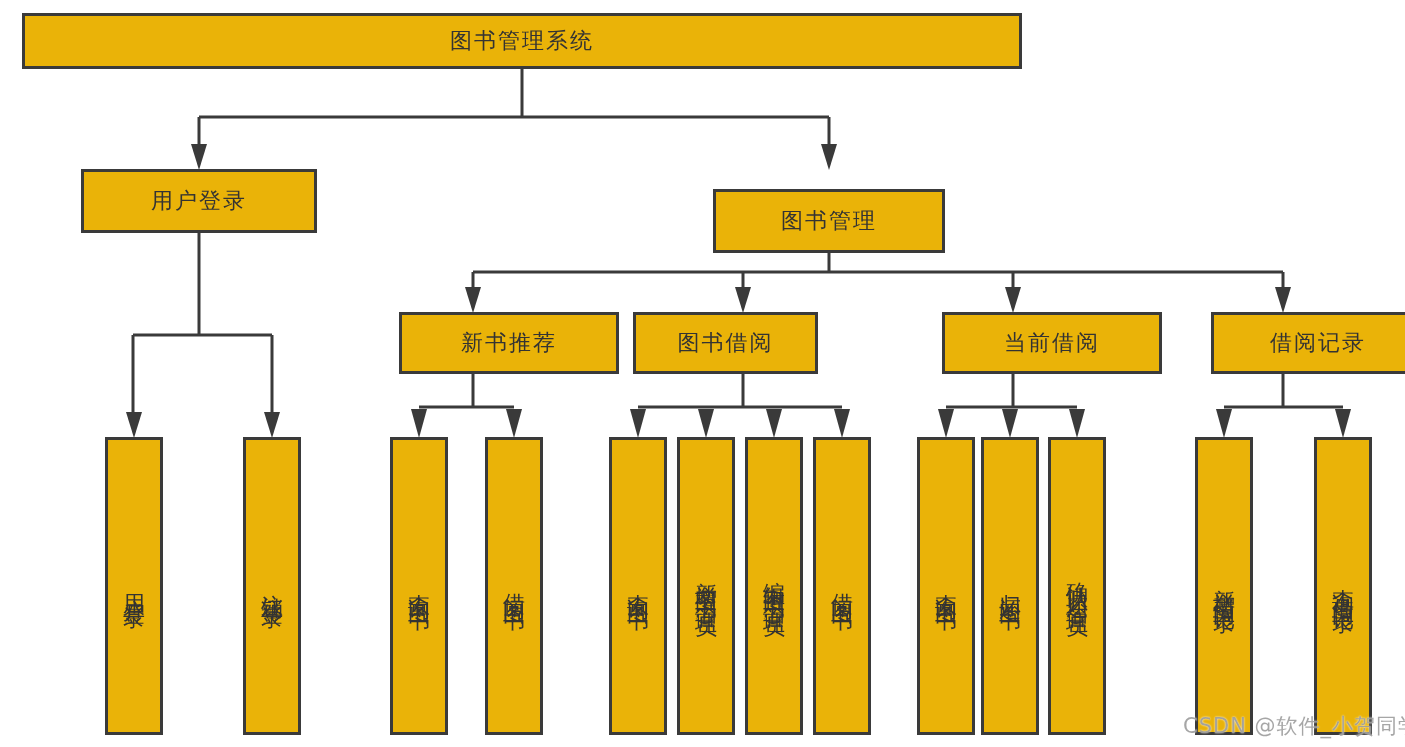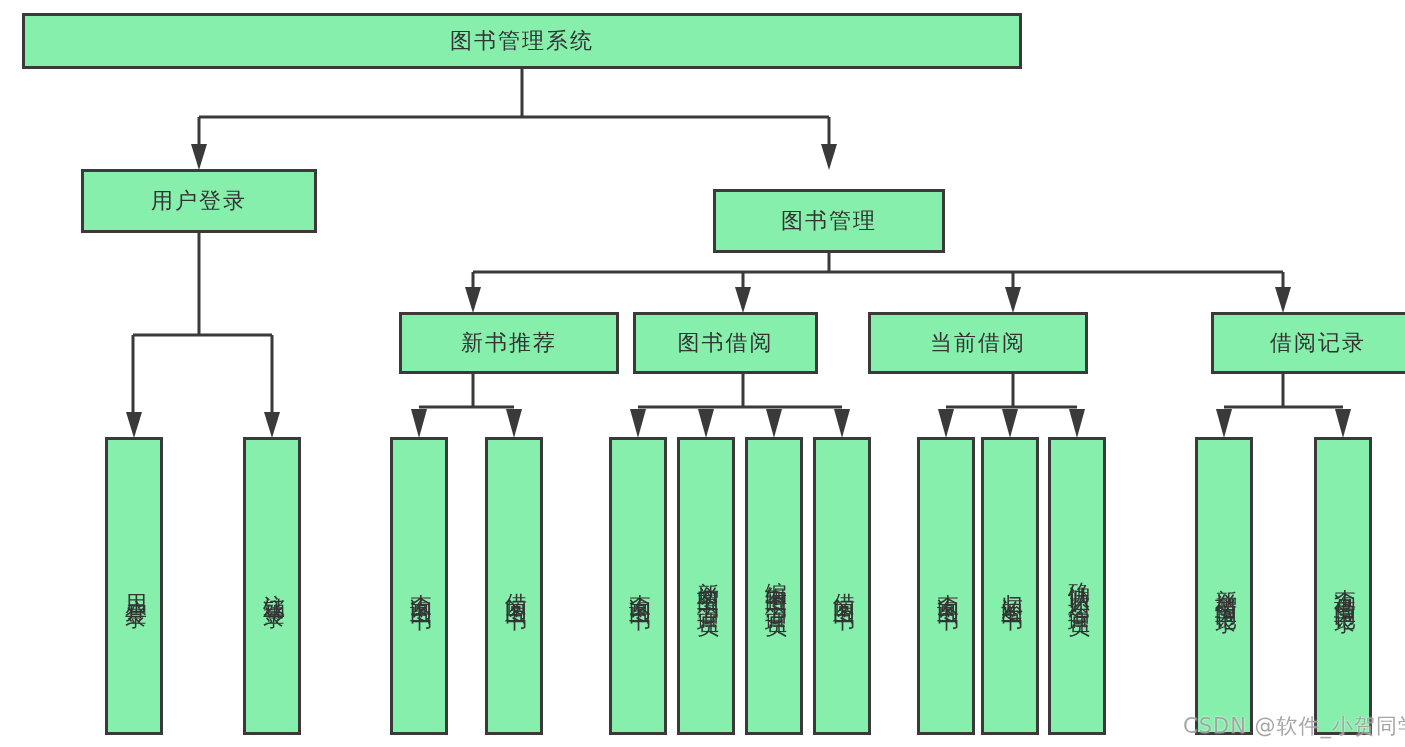--- a/index.html
+++ b/index.html
@@ -18,28 +18,27 @@
     background: #ffffff;
   }
   #connectors {
     position: absolute;
     left: 0; top: 0;
     z-index: 0;
   }
   .box {
     position: absolute;
     box-sizing: border-box;
-    background: #86efac;
+    background: #eab308;
     border: 3px solid #3a3a3a;
     color: #333333;
     display: flex;
     align-items: center;
     justify-content: center;
     z-index: 1;
-    font-family: Liberation Mono, monospace;
   }
   .hlabel {
     font-size: 22px;
     letter-spacing: 2px;
     white-space: nowrap;
   }
   .leaf {
     writing-mode: vertical-rl;
     text-orientation: mixed;
     font-size: 22px;
@@ -106,21 +105,21 @@
     </g>
   </svg>
 
   <div class="box hlabel" style="left:22px; top:13px; width:1000px; height:56px;">图书管理系统</div>
 
   <div class="box hlabel" style="left:81px; top:169px; width:236px; height:64px;">用户登录</div>
   <div class="box hlabel" style="left:713px; top:169px; width:232px; height:64px;margin-top:20px;">图书管理</div>
 
   <div class="box hlabel" style="left:363px; top:312px; width:220px; height:62px;margin-left:36px;">新书推荐</div>
   <div class="box hlabel" style="left:633px; top:312px; width:185px; height:62px;">图书借阅</div>
-  <div class="box hlabel" style="left:868px; top:312px; width:220px; height:62px;">当前借阅</div>
+  <div class="box hlabel" style="left:942px; top:312px; width:220px; height:62px;">当前借阅</div>
   <div class="box hlabel" style="left:1211px; top:312px; width:214px; height:62px;">借阅记录</div>
 
   <div class="box leaf" style="left:105px; top:437px; width:58px; height:298px;">用户登录</div>
   <div class="box leaf" style="left:243px; top:437px; width:58px; height:298px;">注销登录</div>
 
   <div class="box leaf" style="left:390px; top:437px; width:58px; height:298px;">查询图书</div>
   <div class="box leaf" style="left:485px; top:437px; width:58px; height:298px;">借阅图书</div>
 
   <div class="box leaf" style="left:609px; top:437px; width:58px; height:298px;">查询图书</div>
   <div class="box leaf" style="left:677px; top:437px; width:58px; height:298px;">新增图书（管理员）</div>

